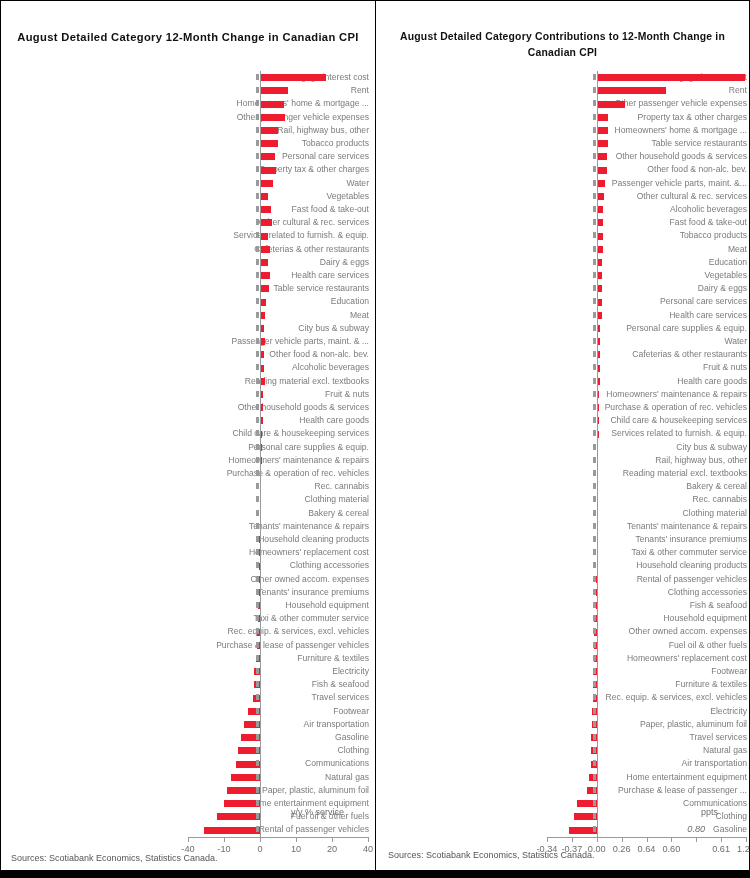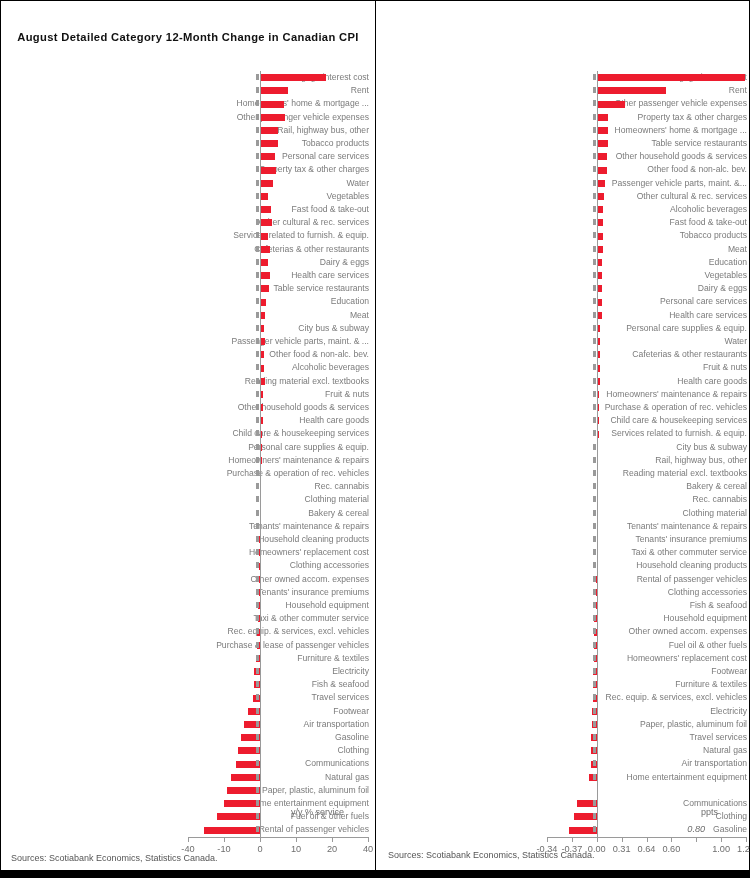--- a/index.html
+++ b/index.html
@@ -423,20 +423,21 @@
       <div class="xtick" style="left: 323px; top: 765.6px;"></div>
       <div class="xlab" style="left: 323px; top: 772.6px;">20</div>
       <div class="xtick" style="left: 359px; top: 765.6px;"></div>
       <div class="xlab" style="left: 359px; top: 772.6px;">40</div>
     </div>
   <div class="unit-label" id="unit-left" style="left: 290px; top: 806px;">y/y % service</div>
   <div class="source">Sources: Scotiabank Economics, Statistics Canada.</div>
 </div>
 
 <div class="panel" id="panel-right">
+  <div class="chart-title">August Detailed Category Contributions to 12-Month Change in Canadian CPI</div>
   <div class="plot" id="plot-right" style="left: 5px; top: 70px; width: 366px; height: 765.6px;">
     <div class="rows" id="rows-right">
         <div class="row" style="top: 0px;">
           <div class="row-label" style="width: 160px;">Mortgage interest cost</div>
           <div class="bar" style="width: 148.006px; left: 215.75px; background: rgb(237, 28, 46);"></div>
           <div class="tick" style="left: 211.75px; top: 3px; width: 3px; height: 6px;"></div>
         </div>
         <div class="row" style="top: 13.2px;">
           <div class="row-label" style="width: 160px;">Rent</div>
           <div class="bar" style="width: 69.65px; left: 215.75px; background: rgb(237, 28, 46);"></div>
@@ -693,20 +694,25 @@
           <div class="tick" style="left: 211.75px; top: 3px; width: 3px; height: 6px;"></div>
         </div>
         <div class="row" style="top: 686.4px;">
           <div class="row-label" style="width: 160px;">Air transportation</div>
           <div class="bar" style="width: 6.21875px; left: 209.531px; background: rgb(237, 28, 46);"></div>
           <div class="tick" style="left: 211.75px; top: 3px; width: 3px; height: 6px;"></div>
         </div>
         <div class="row" style="top: 699.6px;">
           <div class="row-label" style="width: 160px;">Home entertainment equipment</div>
           <div class="bar" style="width: 7.4625px; left: 208.287px; background: rgb(237, 28, 46);"></div>
+          <div class="tick" style="left: 211.75px; top: 3px; width: 3px; height: 6px;"></div>
+        </div>
+        <div class="row" style="top: 712.8px;">
+          <div class="row-label" style="width: 160px;">Purchase &amp; lease of passenger ...</div>
+          <div class="bar" style="width: 9.95px; left: 205.8px; background: rgb(237, 28, 46);"></div>
           <div class="tick" style="left: 211.75px; top: 3px; width: 3px; height: 6px;"></div>
         </div>
         <div class="row" style="top: 726px;">
           <div class="row-label" style="width: 160px;">Communications</div>
           <div class="bar" style="width: 19.9px; left: 195.85px; background: rgb(237, 28, 46);"></div>
           <div class="tick" style="left: 211.75px; top: 3px; width: 3px; height: 6px;"></div>
         </div>
         <div class="row" style="top: 739.2px;">
           <div class="row-label" style="width: 160px;">Clothing</div>
           <div class="bar" style="width: 22.3875px; left: 193.363px; background: rgb(237, 28, 46);"></div>
@@ -720,27 +726,27 @@
       </div>
   <div class="axis-line" style="left: 215.75px; top: 0px; height: 765.6px;"></div>
       <div class="baseline" style="left: 166px; width: 199px; top: 765.6px;"></div>
       <div class="xtick" style="left: 166px; top: 765.6px;"></div>
       <div class="xlab" style="left: 166px; top: 772.6px;">-0.34</div>
       <div class="xtick" style="left: 190.875px; top: 765.6px;"></div>
       <div class="xlab" style="left: 190.875px; top: 772.6px;">-0.37</div>
       <div class="xtick" style="left: 215.75px; top: 765.6px;"></div>
       <div class="xlab" style="left: 215.75px; top: 772.6px;">0.00</div>
       <div class="xtick" style="left: 240.625px; top: 765.6px;"></div>
-      <div class="xlab" style="left: 240.625px; top: 772.6px;">0.31</div>
+      <div class="xlab" style="left: 240.625px; top: 772.6px;">0.26</div>
       <div class="xtick" style="left: 265.5px; top: 765.6px;"></div>
       <div class="xlab" style="left: 265.5px; top: 772.6px;">0.64</div>
       <div class="xtick" style="left: 290.375px; top: 765.6px;"></div>
       <div class="xlab" style="left: 290.375px; top: 772.6px;">0.60</div>
       <div class="xtick" style="left: 315.25px; top: 765.6px;"></div>
       <div class="xlab" style="left: 315.25px; top: 753px; font-style: italic;">0.80</div>
       <div class="xtick" style="left: 340.125px; top: 765.6px;"></div>
-      <div class="xlab" style="left: 340.125px; top: 772.6px;">1.00</div>
+      <div class="xlab" style="left: 340.125px; top: 772.6px;">0.61</div>
       <div class="xtick" style="left: 365px; top: 765.6px;"></div>
       <div class="xlab" style="left: 365px; top: 772.6px;">1.20</div>
     </div>
   <div class="unit-label" id="unit-right" style="left: 325px; top: 806px;">ppts</div>
   <div class="source">Sources: Scotiabank Economics, Statistics Canada.</div>
 </div>
 
 </body></html>

